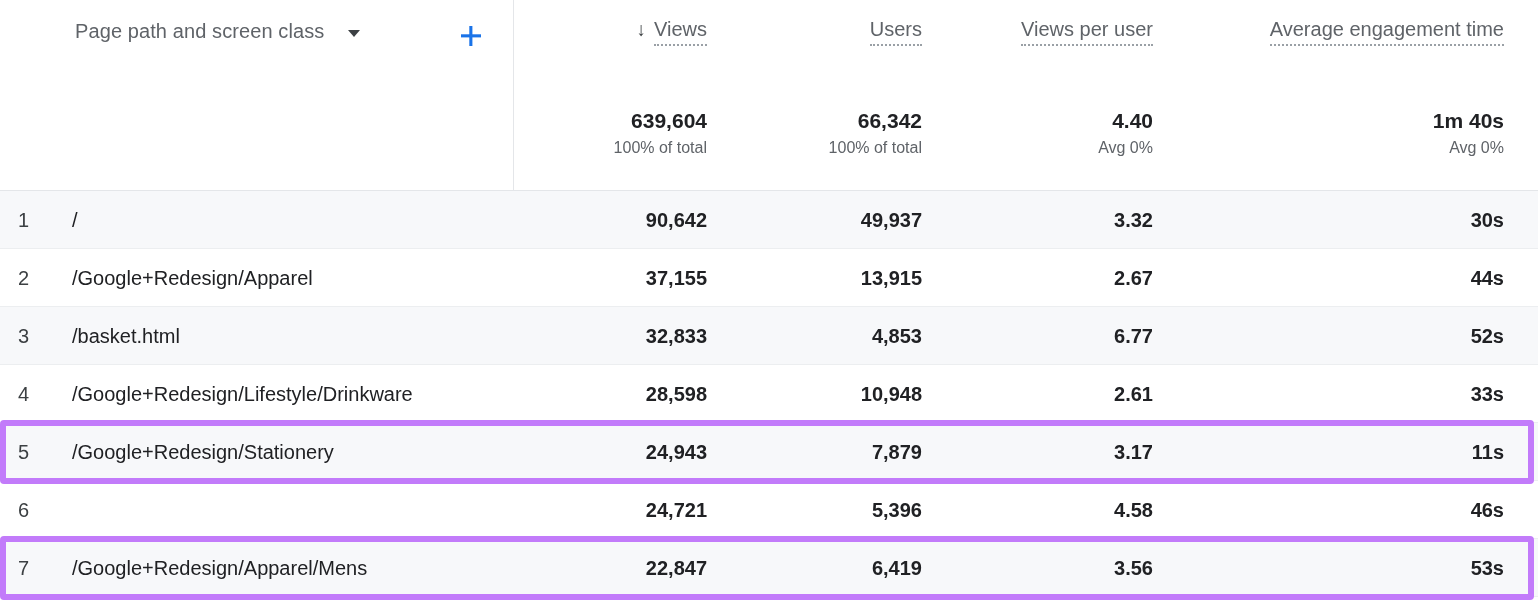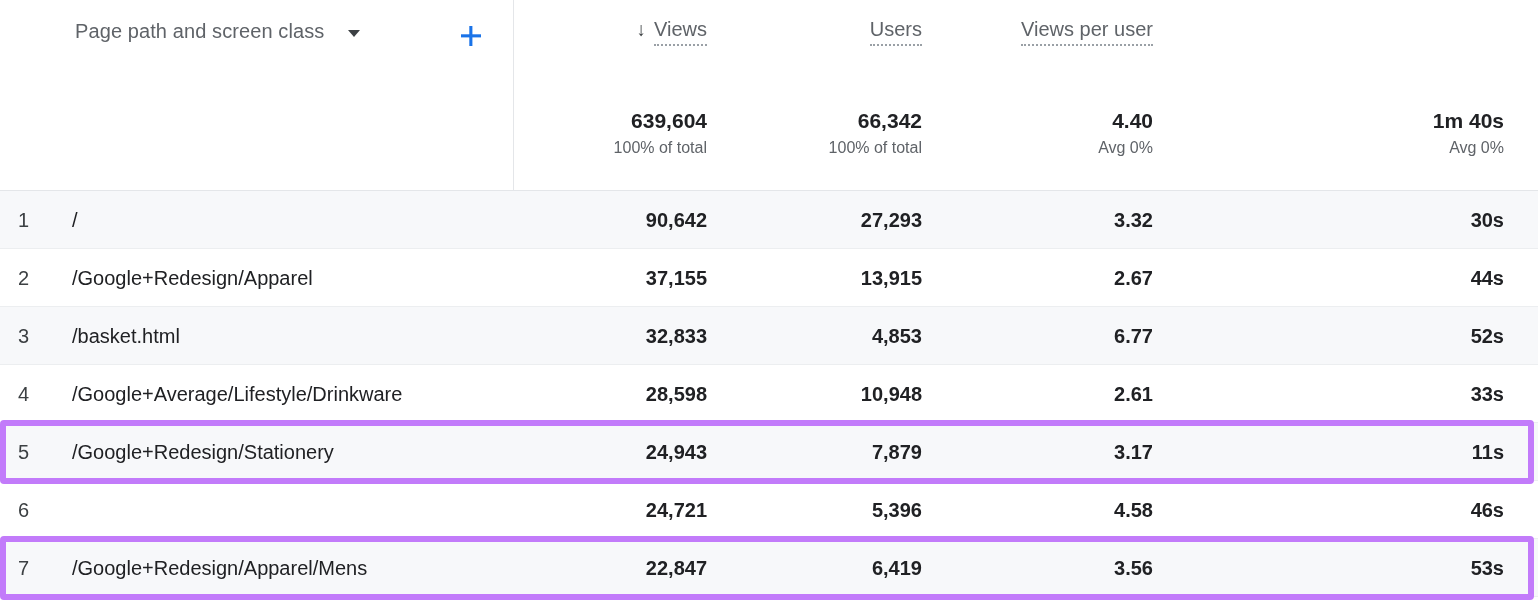--- a/index.html
+++ b/index.html
@@ -128,20 +128,23 @@
 
     <div class="metric-head c0">
       <span class="sort-arrow">↓</span><span class="mh-text">Views</span>
     </div>
     <div class="metric-head c1">
       <span class="mh-text">Users</span>
     </div>
     <div class="metric-head c2">
       <span class="mh-text">Views per user</span>
     </div>
+    <div class="metric-head c3">
+      <span class="mh-text">Average engagement time</span>
+    </div>
   </div>
 
   <div class="totals">
     <div class="total-cell c0">
       <div class="total-val">639,604</div>
       <div class="total-sub">100% of total</div>
     </div>
     <div class="total-cell c1">
       <div class="total-val">66,342</div>
       <div class="total-sub">100% of total</div>
@@ -156,21 +159,21 @@
     </div>
   </div>
 
   <div class="hrule"></div>
 
   <div class="rows" id="rows">
       <div class="row alt">
         <span class="idx">1</span>
         <span class="path">/</span>
         <span class="cell c0">90,642</span>
-        <span class="cell c1">27,293</span>
+        <span class="cell c1">49,937</span>
         <span class="cell c2">3.32</span>
         <span class="cell c3">30s</span>
       </div>
       <div class="row">
         <span class="idx">2</span>
         <span class="path">/Google+Redesign/Apparel</span>
         <span class="cell c0">37,155</span>
         <span class="cell c1">13,915</span>
         <span class="cell c2">2.67</span>
         <span class="cell c3">44s</span>
@@ -178,21 +181,21 @@
       <div class="row alt">
         <span class="idx">3</span>
         <span class="path">/basket.html</span>
         <span class="cell c0">32,833</span>
         <span class="cell c1">4,853</span>
         <span class="cell c2">6.77</span>
         <span class="cell c3">52s</span>
       </div>
       <div class="row">
         <span class="idx">4</span>
-        <span class="path">/Google+Average/Lifestyle/Drinkware</span>
+        <span class="path">/Google+Redesign/Lifestyle/Drinkware</span>
         <span class="cell c0">28,598</span>
         <span class="cell c1">10,948</span>
         <span class="cell c2">2.61</span>
         <span class="cell c3">33s</span>
       </div>
       <div class="row alt">
         <span class="idx">5</span>
         <span class="path">/Google+Redesign/Stationery</span>
         <span class="cell c0">24,943</span>
         <span class="cell c1">7,879</span>

